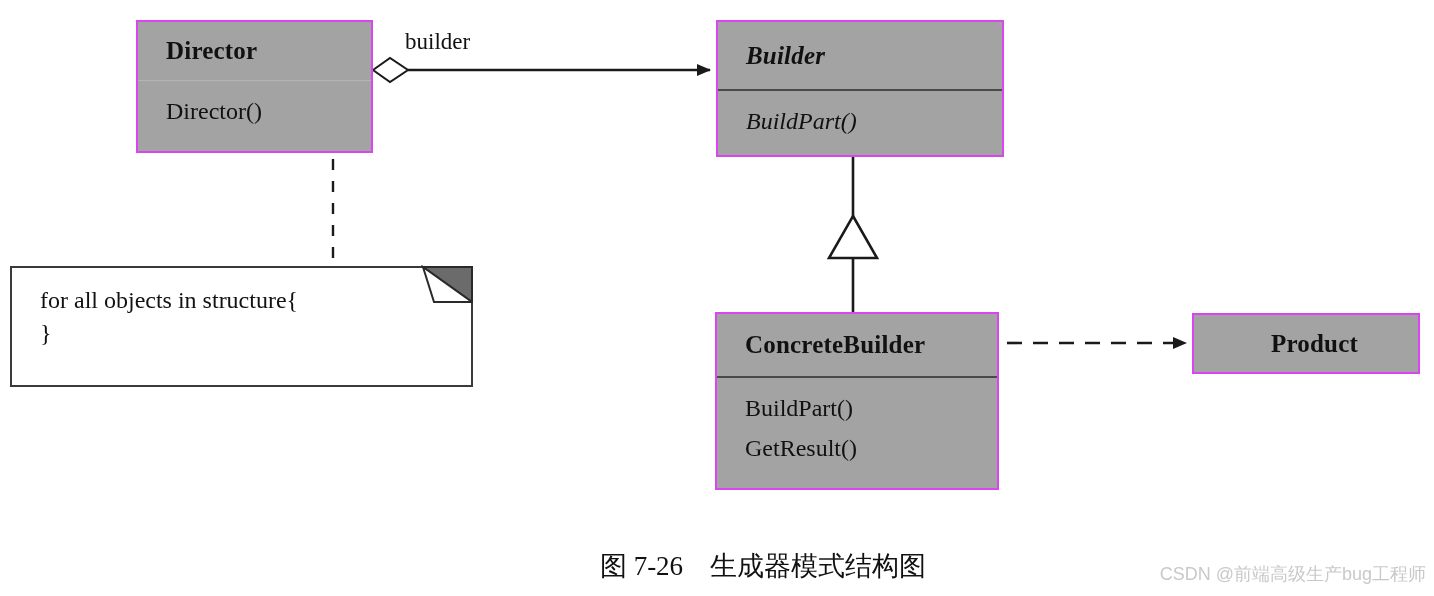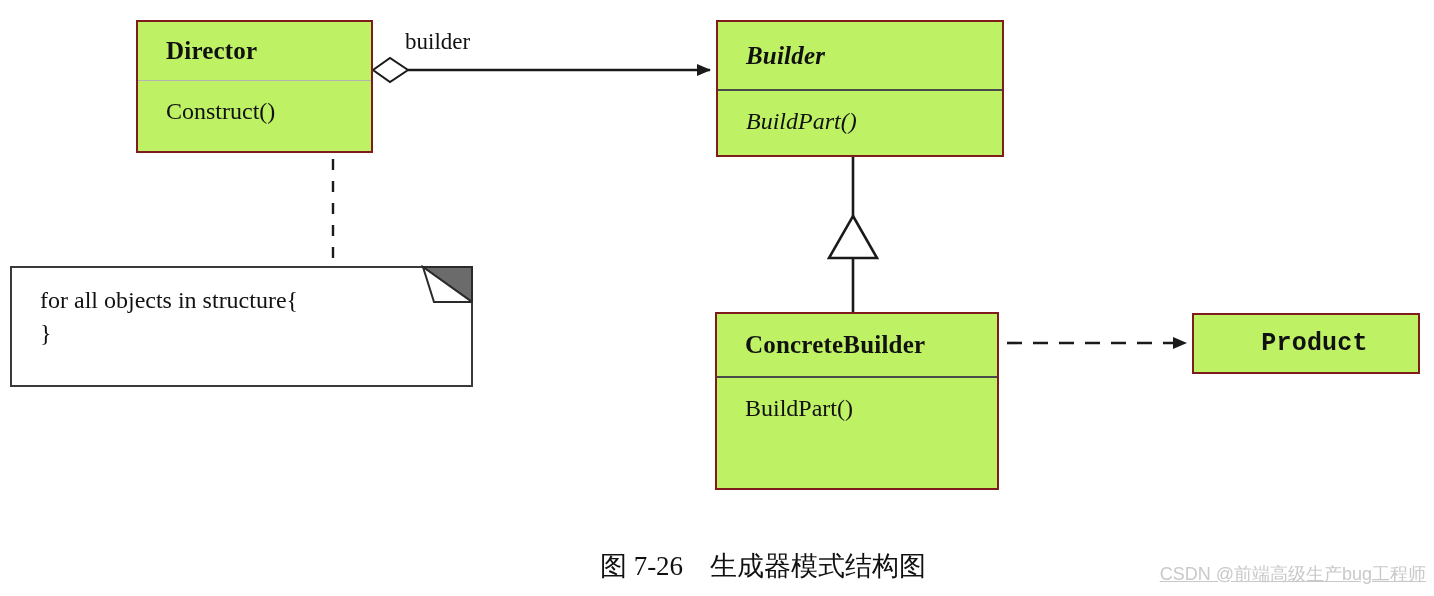--- a/index.html
+++ b/index.html
@@ -23,40 +23,39 @@
     position: absolute;
     left: 0;
     top: 0;
     width: 1434px;
     height: 596px;
   }
   
   .uml-box {
     position: absolute;
     box-sizing: border-box;
-    background: #bef264;
-    border: 2px solid #7f1d1d;
+    background: #a3a3a3;
+    border: 2px solid #d946ef;
   }
   .uml-title {
     box-sizing: border-box;
     display: flex;
     align-items: center;
     padding-left: 28px;
     font-size: 25px;
     font-weight: bold;
     letter-spacing: 0.2px;
     white-space: nowrap;
   }
   .uml-title.abstract {
     font-style: italic;
   }
   .uml-title.center {
     justify-content: center;
     padding-left: 17px;
-    font-family: Liberation Mono, monospace;
   }
   .uml-sep {
     height: 0;
     border-top: 2px solid #4a4a4a;
   }
   .uml-sep.light {
     border-top: 1px solid #b4b4b4;
   }
   .uml-ops {
     box-sizing: border-box;
@@ -128,21 +127,20 @@
     margin-left: 46px;
   }
   #watermark {
     position: absolute;
     right: 8px;
     top: 562px;
     font-family: "Liberation Sans", "DejaVu Sans", sans-serif;
     font-size: 18px;
     color: #c9c9c9;
     white-space: nowrap;
-    text-decoration: underline;
   }
 </style>
 </head>
 <body>
 
 <div id="diagram-root">
 
   <svg class="svg-layer" viewBox="0 0 1434 596" xmlns="http://www.w3.org/2000/svg">
     <defs>
       <marker id="solid-arrow" markerWidth="14" markerHeight="12" refX="13" refY="6" orient="auto" markerUnits="userSpaceOnUse">
@@ -168,37 +166,38 @@
     <g>
       <circle cx="333" cy="126" r="11" fill="#ffffff" stroke="#1a1a1a" stroke-width="2.2"></circle>
       <line x1="333" y1="137" x2="333" y2="266" stroke="#1a1a1a" stroke-width="2.4" stroke-dasharray="11,11"></line>
     </g>
   </svg>
 
   <div class="uml-box" id="box-director">
     <div class="uml-title">Director</div>
     <div class="uml-sep light"></div>
     <div class="uml-ops">
-      <div class="uml-op">Construct()</div>
+      <div class="uml-op">Director()</div>
     </div>
   </div>
 
   <div class="uml-box" id="box-builder">
     <div class="uml-title abstract">Builder</div>
     <div class="uml-sep"></div>
     <div class="uml-ops">
       <div class="uml-op abstract">BuildPart()</div>
     </div>
   </div>
 
   <div class="uml-box" id="box-concrete">
     <div class="uml-title">ConcreteBuilder</div>
     <div class="uml-sep"></div>
     <div class="uml-ops">
       <div class="uml-op">BuildPart()</div>
+      <div class="uml-op">GetResult()</div>
     </div>
   </div>
 
   <div class="uml-box" id="box-product">
     <div class="uml-title center">Product</div>
   </div>
 
   <div id="note-box">
     <div class="note-line">for all objects in structure{</div>
     <div class="note-line">}</div>

